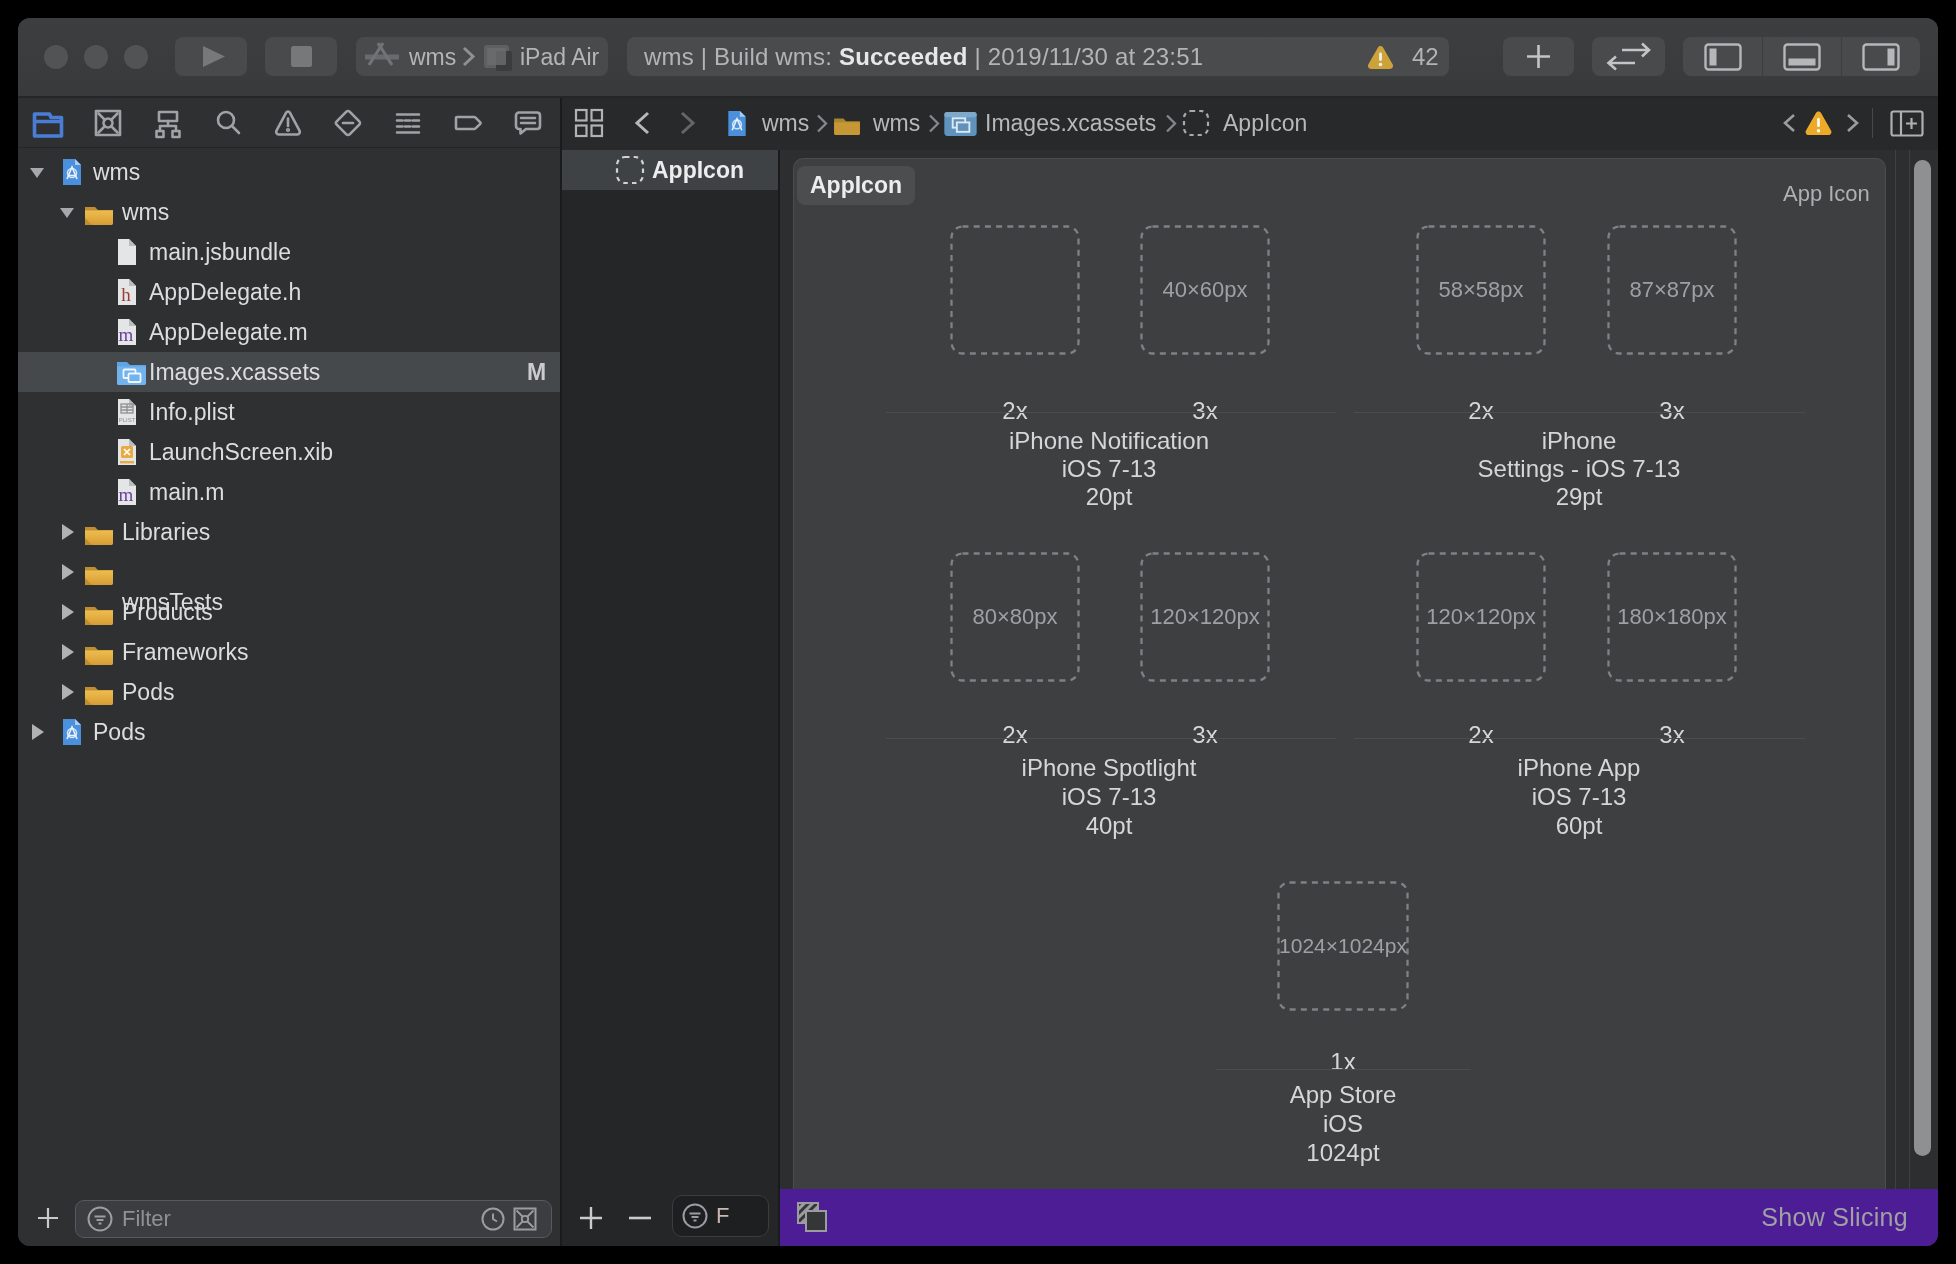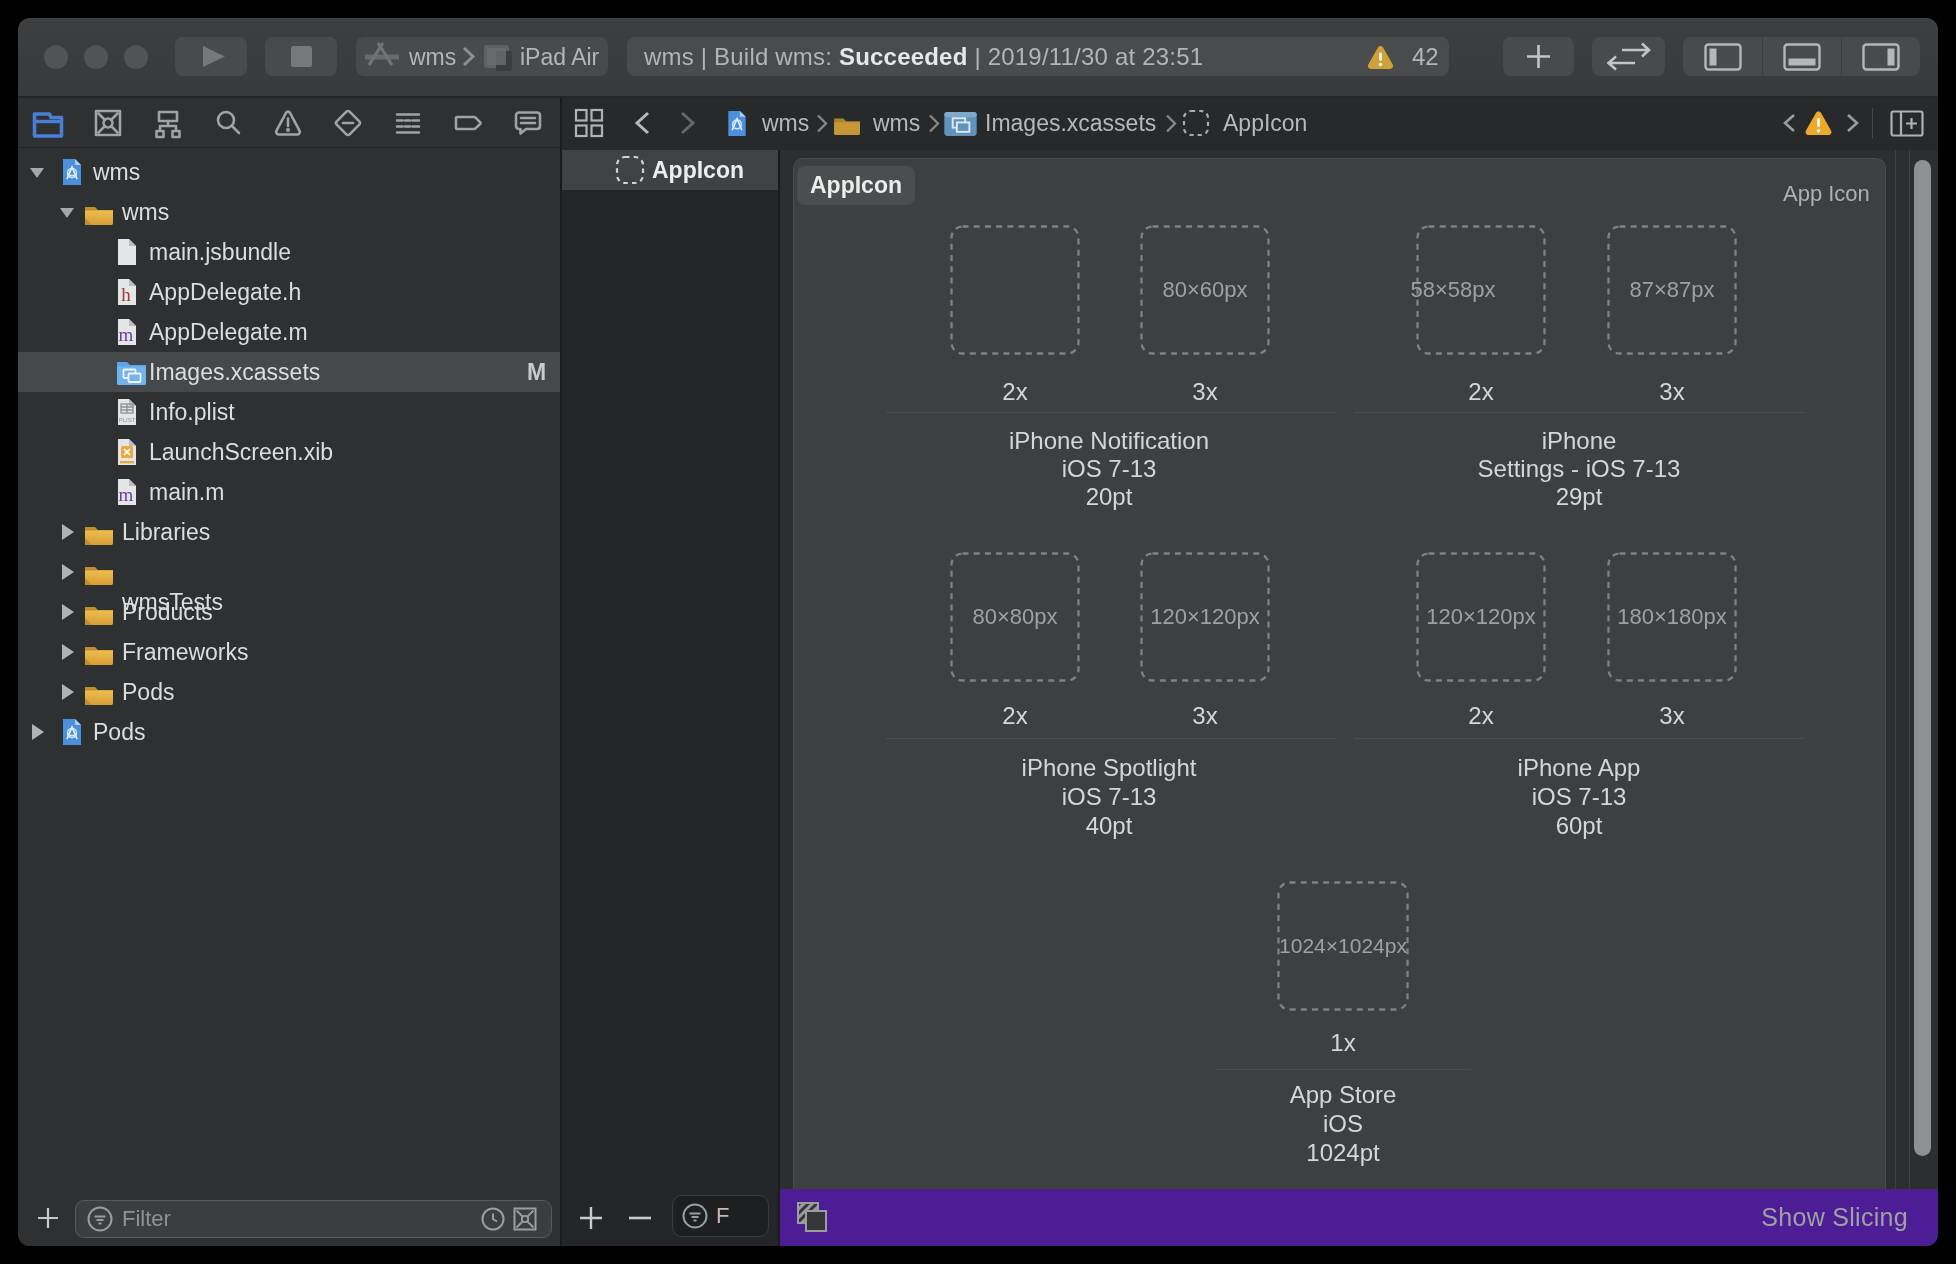--- a/index.html
+++ b/index.html
@@ -14,21 +14,21 @@
 .nav{position:absolute;left:0;top:80px;width:542px;height:1148px;background:#2e3032;}
 .jump{position:absolute;left:544px;top:80px;width:1376px;height:52px;background:#28292b;z-index:5;}
 .midcol{position:absolute;left:544px;top:130px;width:216px;height:1098px;background:#242628;}
 .editor{position:absolute;left:762px;top:130px;width:1158px;height:1098px;background:#2c2e30;}
 .vdiv{position:absolute;top:80px;width:2px;height:1148px;background:#1a1b1c;}
 .row{position:absolute;left:0;width:542px;height:40px;}
 .rowtext{position:absolute;font-size:23px;color:#dcdddf;line-height:40px;white-space:nowrap;}
 .tri-e{position:absolute;width:0;height:0;border-left:7px solid transparent;border-right:7px solid transparent;border-top:10px solid #a6a8ab;}
 .tri-c{position:absolute;width:0;height:0;border-top:8px solid transparent;border-bottom:8px solid transparent;border-left:12px solid #b0b2b4;}
 .sqlab{position:absolute;width:100%;text-align:center;color:#9ea1a4;font-size:22px;}
-.scale{position:absolute;color:#d5d6d8;font-size:24px;text-align:center;width:120px;}
+.scale{position:absolute;color:#d5d6d8;font-size:24px;text-align:center;width:120px;margin-top:19px;}
 .sep{position:absolute;height:1px;background:#4a4c4e;}
 .cap{position:absolute;color:#d5d6d8;font-size:24px;line-height:29px;text-align:center;width:360px;white-space:nowrap;}
 .crumbtext{color:#b6b8ba;font-size:23px;line-height:50px;position:absolute;white-space:nowrap;}
 </style></head><body>
 <div class="win">
 
 <div class="toolbar">
 <div class="circle" style="left:26px"></div>
 <div class="circle" style="left:66px"></div>
 <div class="circle" style="left:106px"></div>
@@ -453,25 +453,25 @@
 <div class="editor">
 <div class="abs" style="left:13px;top:10px;width:1093px;height:1031px;background:#3d3f41;border-radius:10px 10px 0 0;border:1px solid #4a4c4e;border-bottom:none;box-sizing:border-box;"></div>
 <div class="abs" style="left:17px;top:18px;width:118px;height:39px;background:#4b4d4f;border-radius:8px;text-align:center;line-height:39px;font-size:23px;font-weight:bold;color:#eceded;">AppIcon</div>
 <div class="abs" style="left:1003px;top:22px;width:100px;height:24px;line-height:24px;font-size:22px;color:#aeb0b2;margin-top:12px;">App Icon</div>
 <svg class="abs" style="left:170px;top:77px" width="130" height="130">
         <rect x="1.5" y="1.5" width="127" height="127" rx="11" fill="none" stroke="#7f8285" stroke-width="2.3" stroke-dasharray="6 5.2"></rect>
       </svg>
 <svg class="abs" style="left:360px;top:77px" width="130" height="130">
         <rect x="1.5" y="1.5" width="127" height="127" rx="11" fill="none" stroke="#7f8285" stroke-width="2.3" stroke-dasharray="6 5.2"></rect>
       </svg>
-      <div class="sqlab abs" style="left:360px;top:77px;width:130px;line-height:130px;font-size:22px;">80×60px</div>
+      <div class="sqlab abs" style="left:360px;top:77px;width:130px;line-height:130px;font-size:22px;">40×60px</div>
 <svg class="abs" style="left:636px;top:77px" width="130" height="130">
         <rect x="1.5" y="1.5" width="127" height="127" rx="11" fill="none" stroke="#7f8285" stroke-width="2.3" stroke-dasharray="6 5.2"></rect>
       </svg>
-      <div class="sqlab abs" style="left:608px;top:77px;width:130px;line-height:130px;font-size:22px;">58×58px</div>
+      <div class="sqlab abs" style="left:636px;top:77px;width:130px;line-height:130px;font-size:22px;">58×58px</div>
 <svg class="abs" style="left:827px;top:77px" width="130" height="130">
         <rect x="1.5" y="1.5" width="127" height="127" rx="11" fill="none" stroke="#7f8285" stroke-width="2.3" stroke-dasharray="6 5.2"></rect>
       </svg>
       <div class="sqlab abs" style="left:827px;top:77px;width:130px;line-height:130px;font-size:22px;">87×87px</div>
 <div class="scale abs" style="left:175px;top:229px;line-height:30px;">2x</div>
 <div class="scale abs" style="left:365px;top:229px;line-height:30px;">3x</div>
 <div class="scale abs" style="left:641px;top:229px;line-height:30px;">2x</div>
 <div class="scale abs" style="left:832px;top:229px;line-height:30px;">3x</div>
 <div class="sep" style="left:106px;top:264px;width:450px;"></div>
 <div class="sep" style="left:574px;top:264px;width:451px;"></div>

